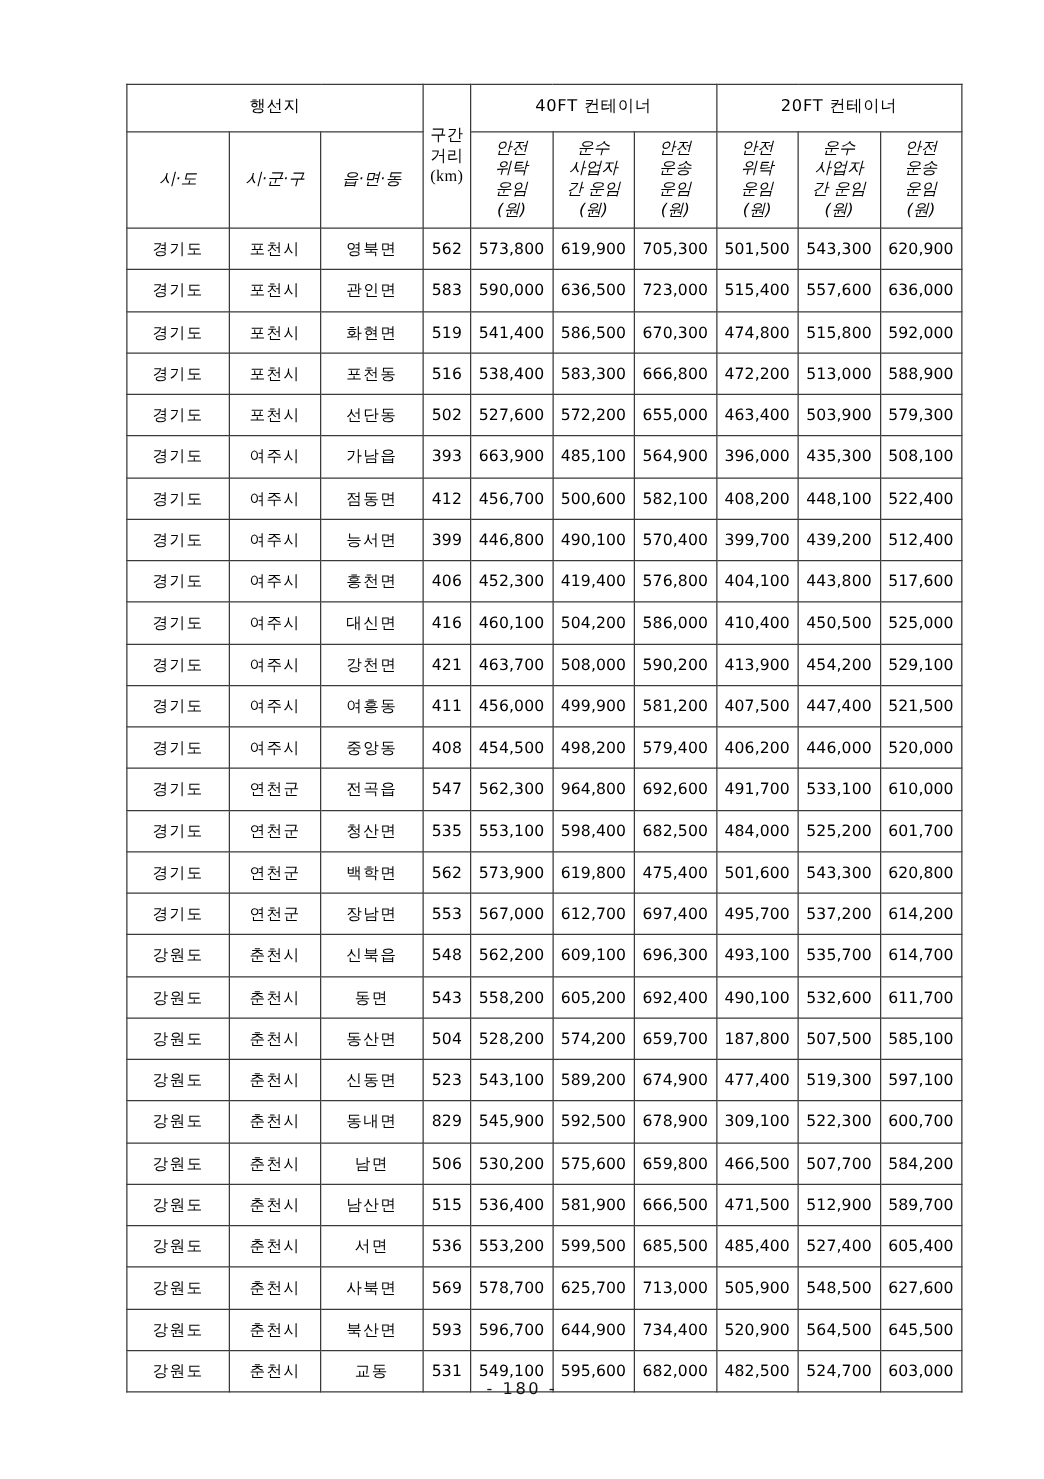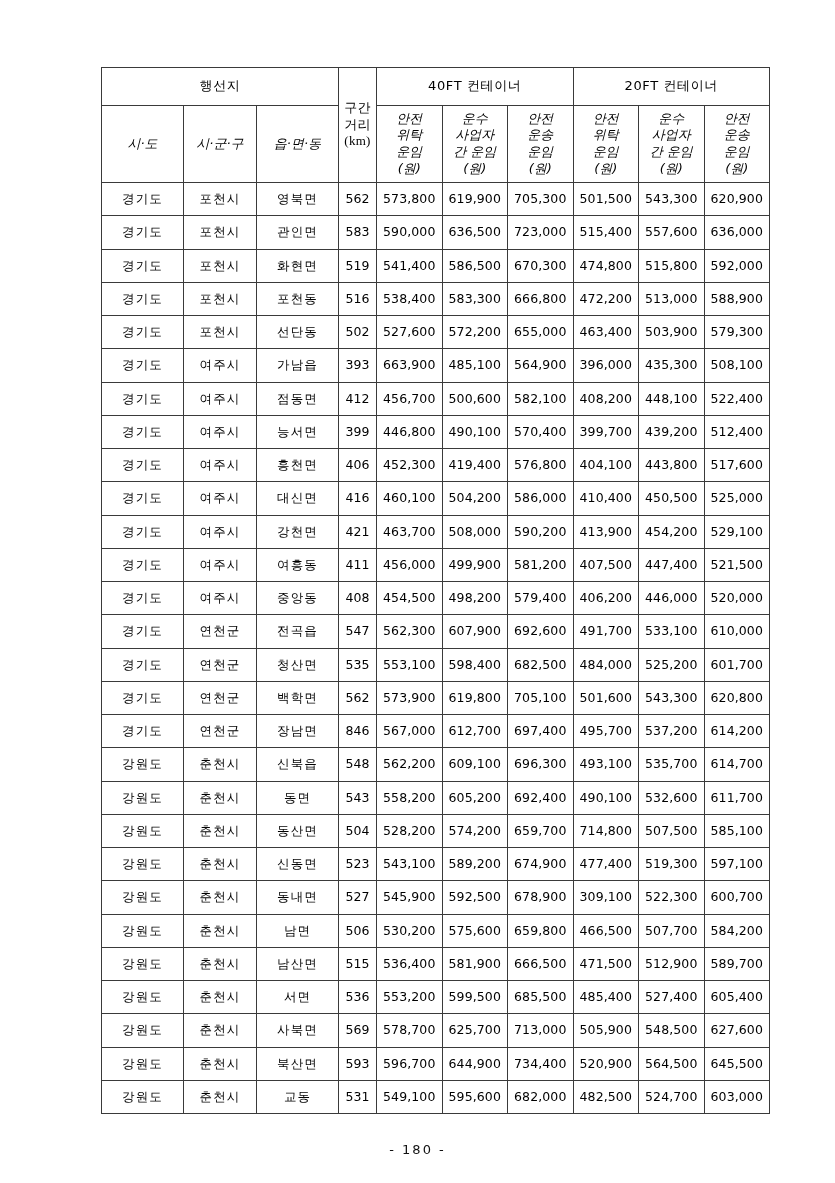--- a/index.html
+++ b/index.html
@@ -76,21 +76,20 @@
   .cell-num    { letter-spacing: 0.1px; }
   .page-footer {
     position: absolute;
     left: 0;
     top: 1104px;
     width: 835px;
     text-align: center;
     font-size: 13px;
     letter-spacing: 2px;
     color: #111111;
-    margin-top: 38px;
   }
 </style>
 </head>
 <body>
 
 <div class="page">
 
   <table class="rate-table">
     <colgroup>
       <col class="col-sido">
@@ -313,21 +312,21 @@
           <td class="cell-num">406,200</td>
           <td class="cell-num">446,000</td>
           <td class="cell-num">520,000</td>
         </tr>
         <tr>
           <td class="cell-region">경기도</td>
           <td class="cell-region">연천군</td>
           <td class="cell-region">전곡읍</td>
           <td class="cell-num">547</td>
           <td class="cell-num">562,300</td>
-          <td class="cell-num">607,900</td>
+          <td class="cell-num">964,800</td>
           <td class="cell-num">692,600</td>
           <td class="cell-num">491,700</td>
           <td class="cell-num">533,100</td>
           <td class="cell-num">610,000</td>
         </tr>
         <tr>
           <td class="cell-region">경기도</td>
           <td class="cell-region">연천군</td>
           <td class="cell-region">청산면</td>
           <td class="cell-num">535</td>
@@ -338,30 +337,30 @@
           <td class="cell-num">525,200</td>
           <td class="cell-num">601,700</td>
         </tr>
         <tr>
           <td class="cell-region">경기도</td>
           <td class="cell-region">연천군</td>
           <td class="cell-region">백학면</td>
           <td class="cell-num">562</td>
           <td class="cell-num">573,900</td>
           <td class="cell-num">619,800</td>
-          <td class="cell-num">705,100</td>
+          <td class="cell-num">475,400</td>
           <td class="cell-num">501,600</td>
           <td class="cell-num">543,300</td>
           <td class="cell-num">620,800</td>
         </tr>
         <tr>
           <td class="cell-region">경기도</td>
           <td class="cell-region">연천군</td>
           <td class="cell-region">장남면</td>
-          <td class="cell-num">846</td>
+          <td class="cell-num">553</td>
           <td class="cell-num">567,000</td>
           <td class="cell-num">612,700</td>
           <td class="cell-num">697,400</td>
           <td class="cell-num">495,700</td>
           <td class="cell-num">537,200</td>
           <td class="cell-num">614,200</td>
         </tr>
         <tr>
           <td class="cell-region">강원도</td>
           <td class="cell-region">춘천시</td>
@@ -387,41 +386,41 @@
           <td class="cell-num">611,700</td>
         </tr>
         <tr>
           <td class="cell-region">강원도</td>
           <td class="cell-region">춘천시</td>
           <td class="cell-region">동산면</td>
           <td class="cell-num">504</td>
           <td class="cell-num">528,200</td>
           <td class="cell-num">574,200</td>
           <td class="cell-num">659,700</td>
-          <td class="cell-num">714,800</td>
+          <td class="cell-num">187,800</td>
           <td class="cell-num">507,500</td>
           <td class="cell-num">585,100</td>
         </tr>
         <tr>
           <td class="cell-region">강원도</td>
           <td class="cell-region">춘천시</td>
           <td class="cell-region">신동면</td>
           <td class="cell-num">523</td>
           <td class="cell-num">543,100</td>
           <td class="cell-num">589,200</td>
           <td class="cell-num">674,900</td>
           <td class="cell-num">477,400</td>
           <td class="cell-num">519,300</td>
           <td class="cell-num">597,100</td>
         </tr>
         <tr>
           <td class="cell-region">강원도</td>
           <td class="cell-region">춘천시</td>
           <td class="cell-region">동내면</td>
-          <td class="cell-num">527</td>
+          <td class="cell-num">829</td>
           <td class="cell-num">545,900</td>
           <td class="cell-num">592,500</td>
           <td class="cell-num">678,900</td>
           <td class="cell-num">309,100</td>
           <td class="cell-num">522,300</td>
           <td class="cell-num">600,700</td>
         </tr>
         <tr>
           <td class="cell-region">강원도</td>
           <td class="cell-region">춘천시</td>

